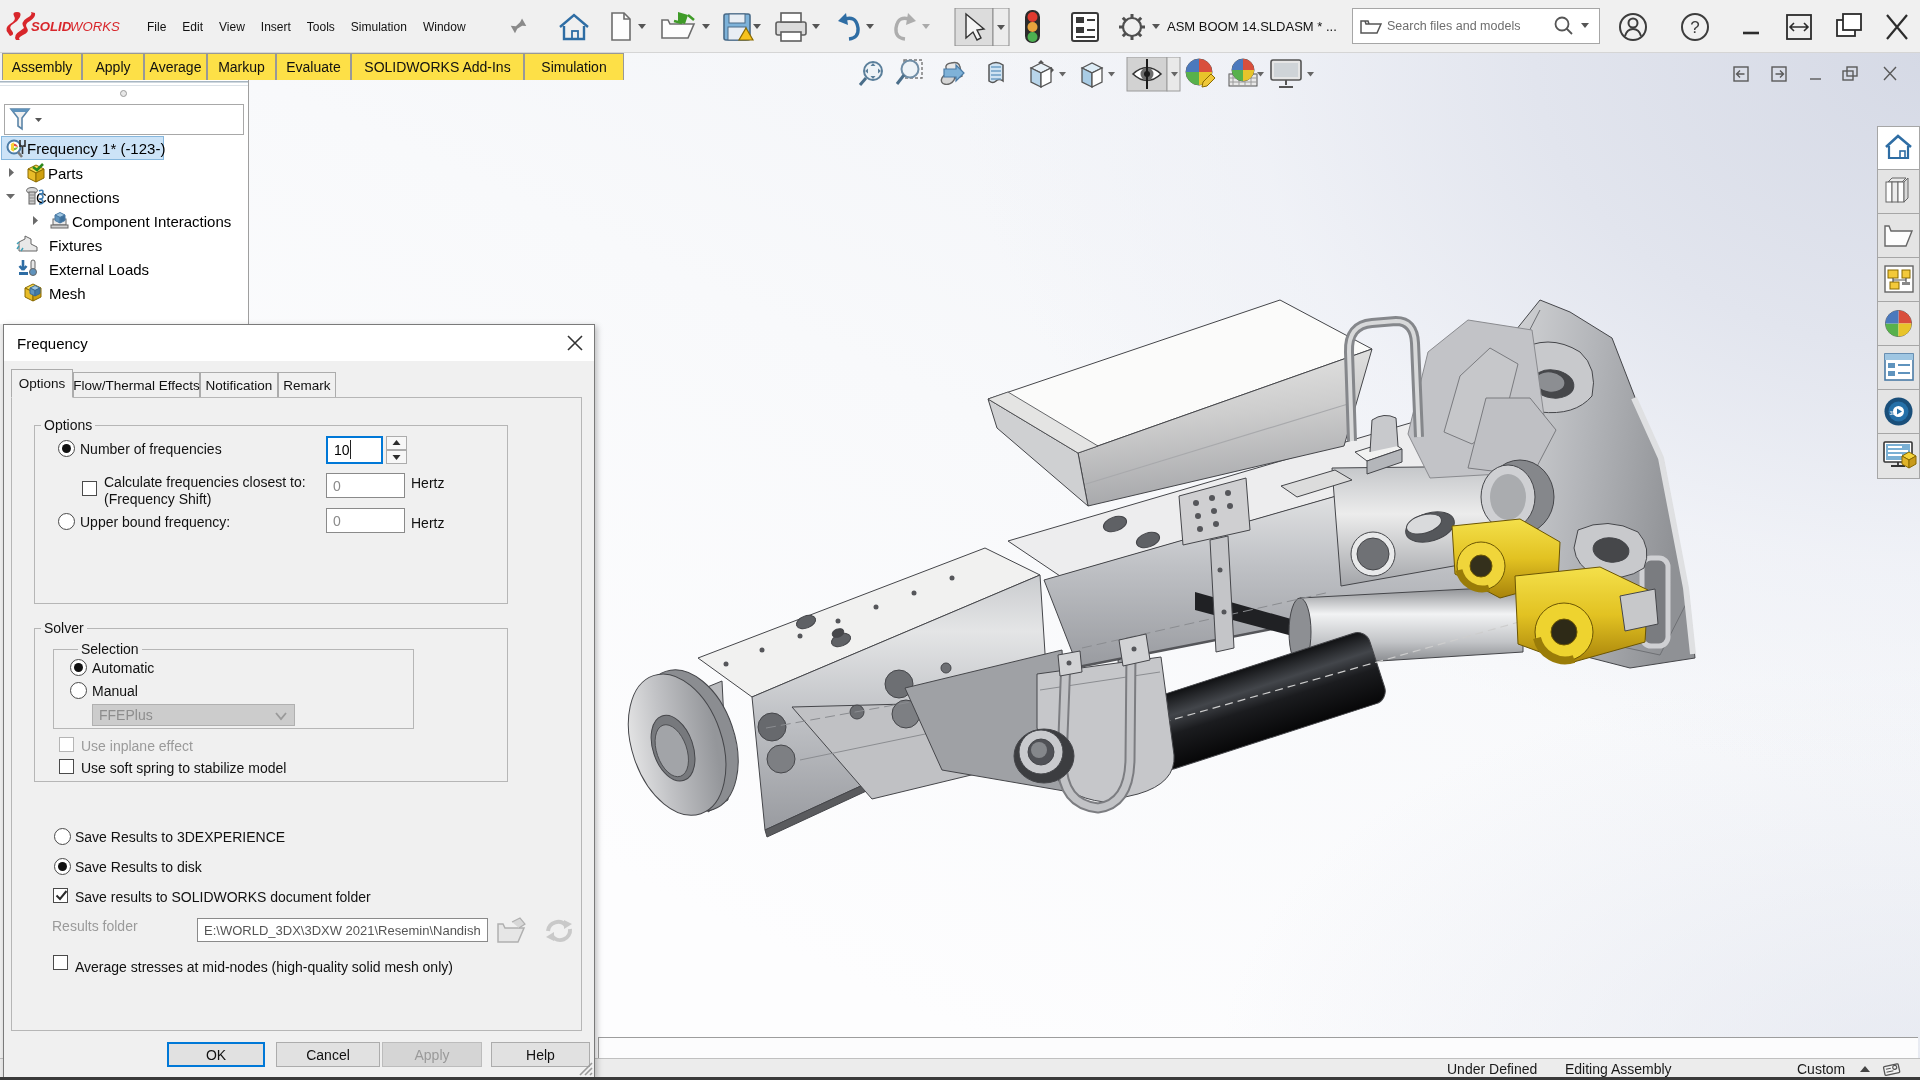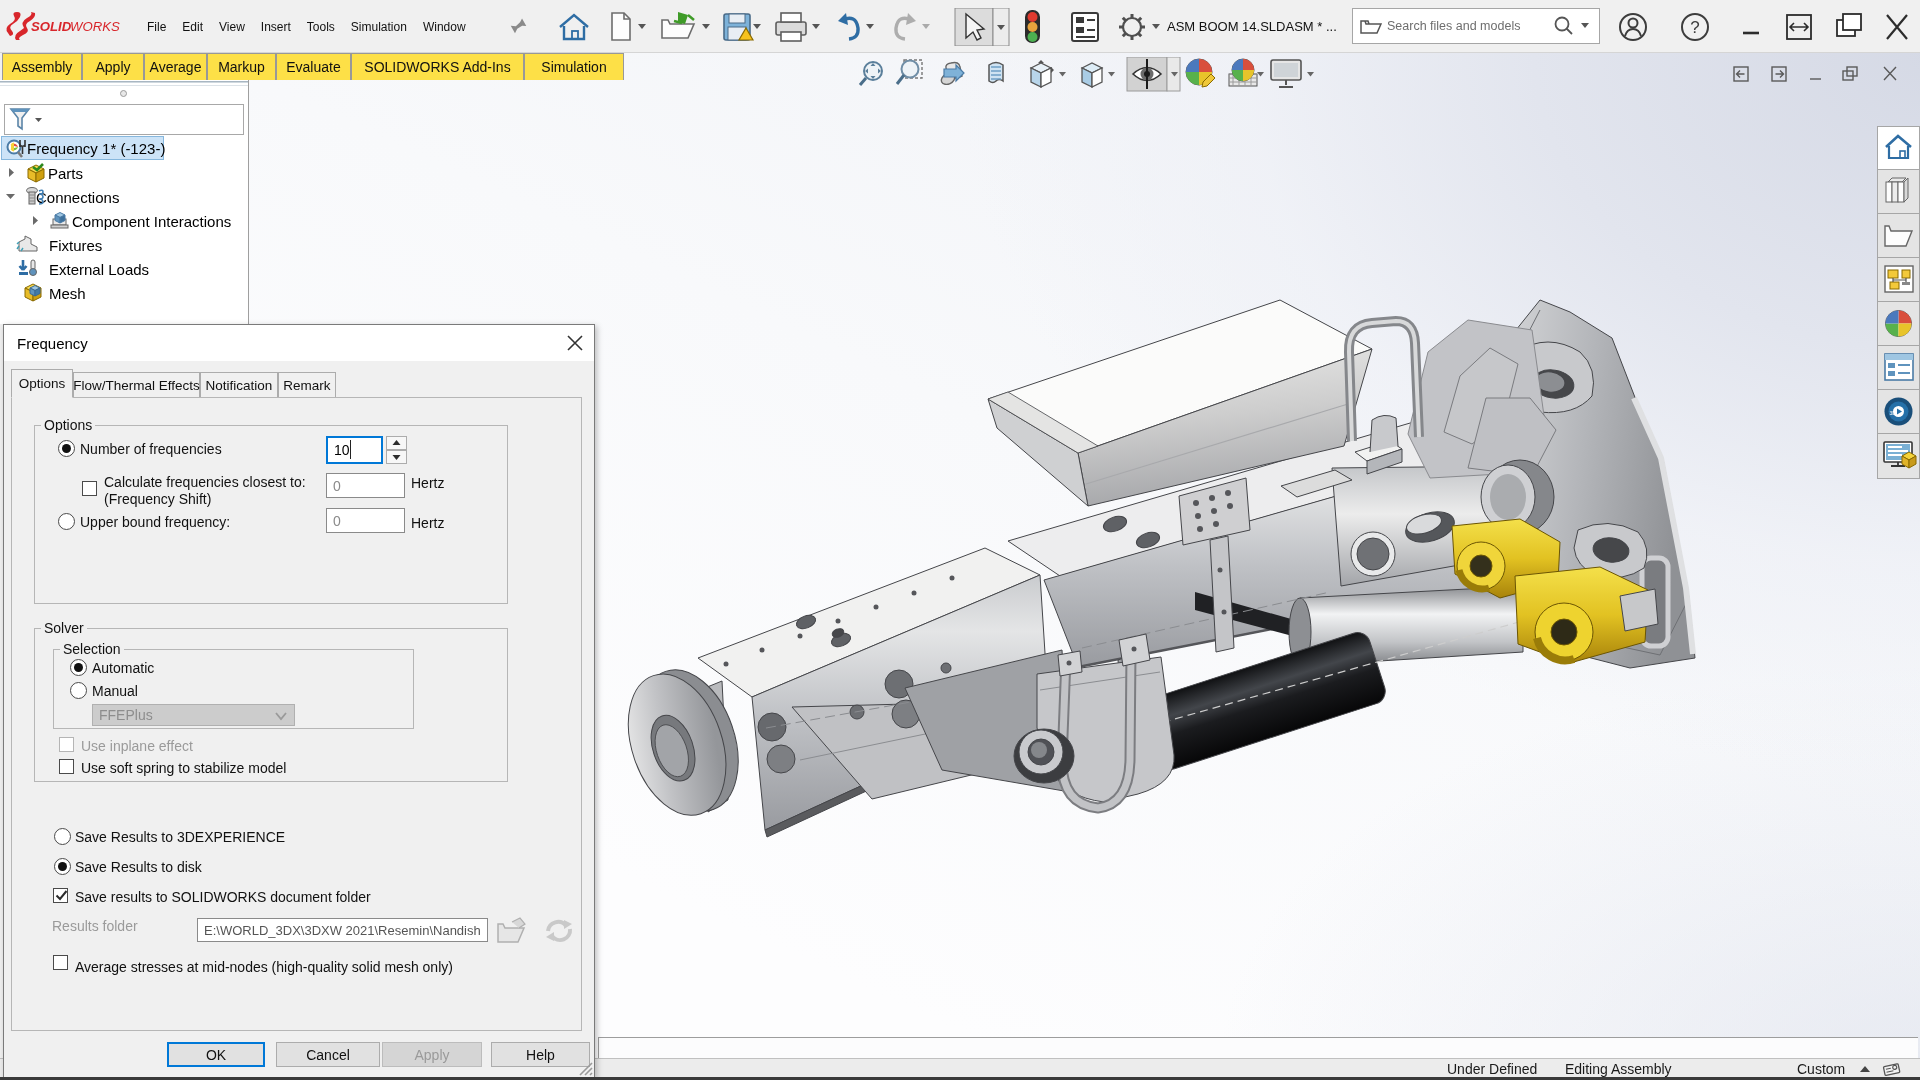--- a/index.html
+++ b/index.html
@@ -645,21 +645,21 @@
     <div class="tinput" style="left:322px; top:148px; width:79px; height:25px; color:#8a8a8a;">0</div>
     <div class="lbl" style="left:407px; top:150px;">Hertz</div>
     <div class="radio" style="left:54px; top:188px;"></div>
     <div class="lbl" style="left:76px; top:189px;">Upper bound frequency:</div>
     <div class="tinput" style="left:322px; top:183px; width:79px; height:25px; color:#8a8a8a;">0</div>
     <div class="lbl" style="left:407px; top:190px;">Hertz</div>
 
     <fieldset style="left:30px; top:295px; width:474px; height:162px;">
         <legend>Solver</legend>
       </fieldset>
-    <fieldset style="left:49px; top:316px; width:361px; height:88px;">
+    <fieldset style="left:49px; top:316px; width:361px; height:88px;padding-left:18px;">
         <legend>Selection</legend>
       </fieldset>
     <div class="radio on" style="left:66px; top:334px;"></div>
     <div class="lbl" style="left:88px; top:335px;">Automatic</div>
     <div class="radio" style="left:66px; top:357px;"></div>
     <div class="lbl" style="left:88px; top:358px;">Manual</div>
     <div class="tinput" style="left:88px; top:379px; width:203px; height:22px; background:#ccc; border:1px solid #b0b0b0; color:#8d8d8d;">FFEPlus</div>
     <div class="check" style="left:55px; top:412px; border-color:#b5b5b5;"></div>
     <div class="glbl" style="left:77px; top:413px;">Use inplane effect</div>
     <div class="check" style="left:55px; top:434px;"></div>

